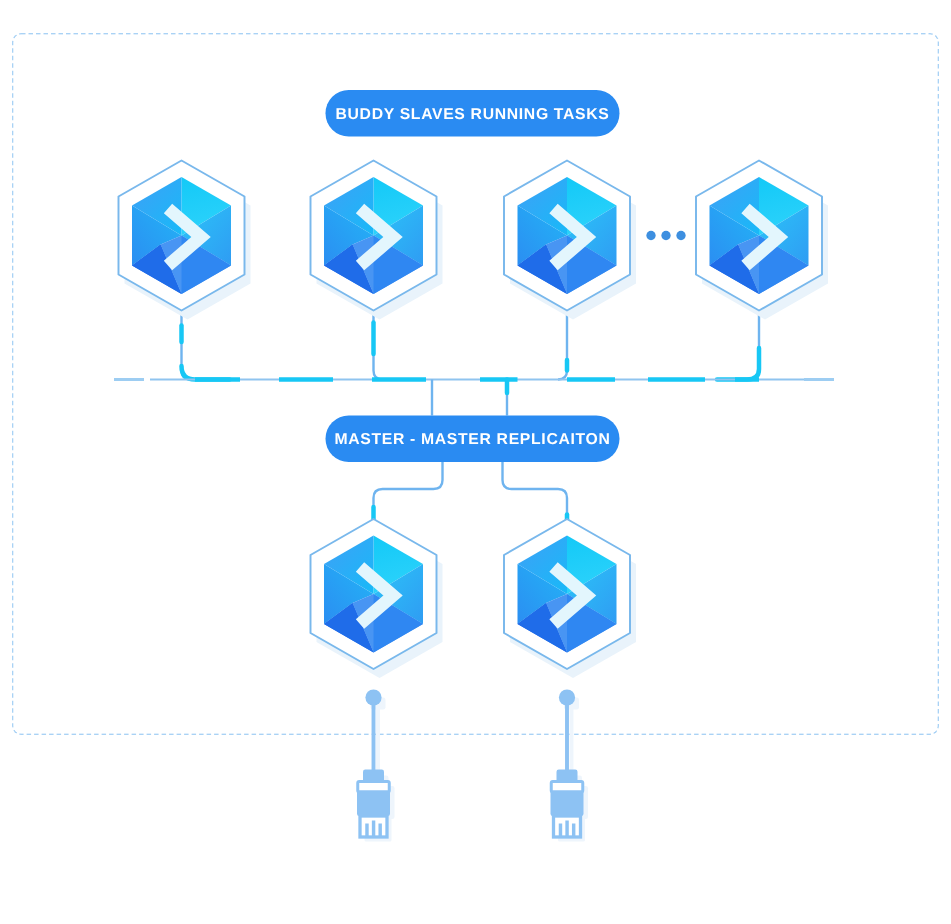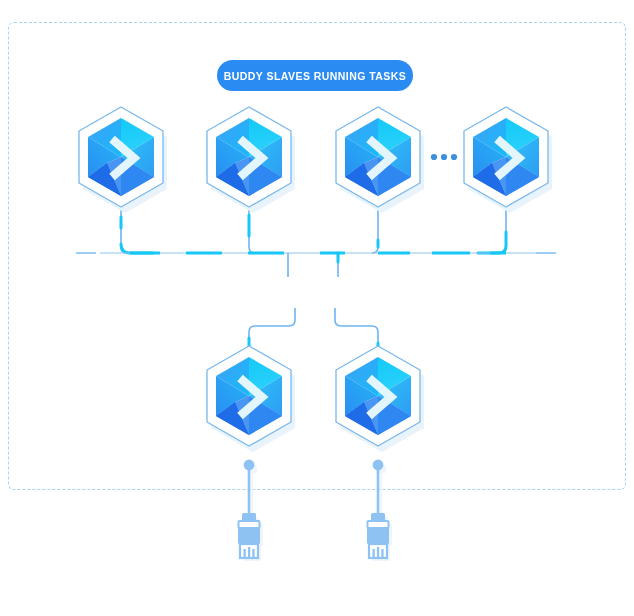--- a/index.html
+++ b/index.html
@@ -247,15 +247,16 @@
     <g>
       <use href="#rj45" x="233" y="461" width="32" height="100"></use>
     </g>
     <g>
       <use href="#rj45" x="362" y="461" width="32" height="100"></use>
     </g>
   </svg>
 
   <div class="pill" id="pill-buddy">BUDDY SLAVES RUNNING TASKS</div>
 
+  <div class="pill" id="pill-master">MASTER - MASTER REPLICAITON</div>
 
 
 </div>
 
 </body></html>

